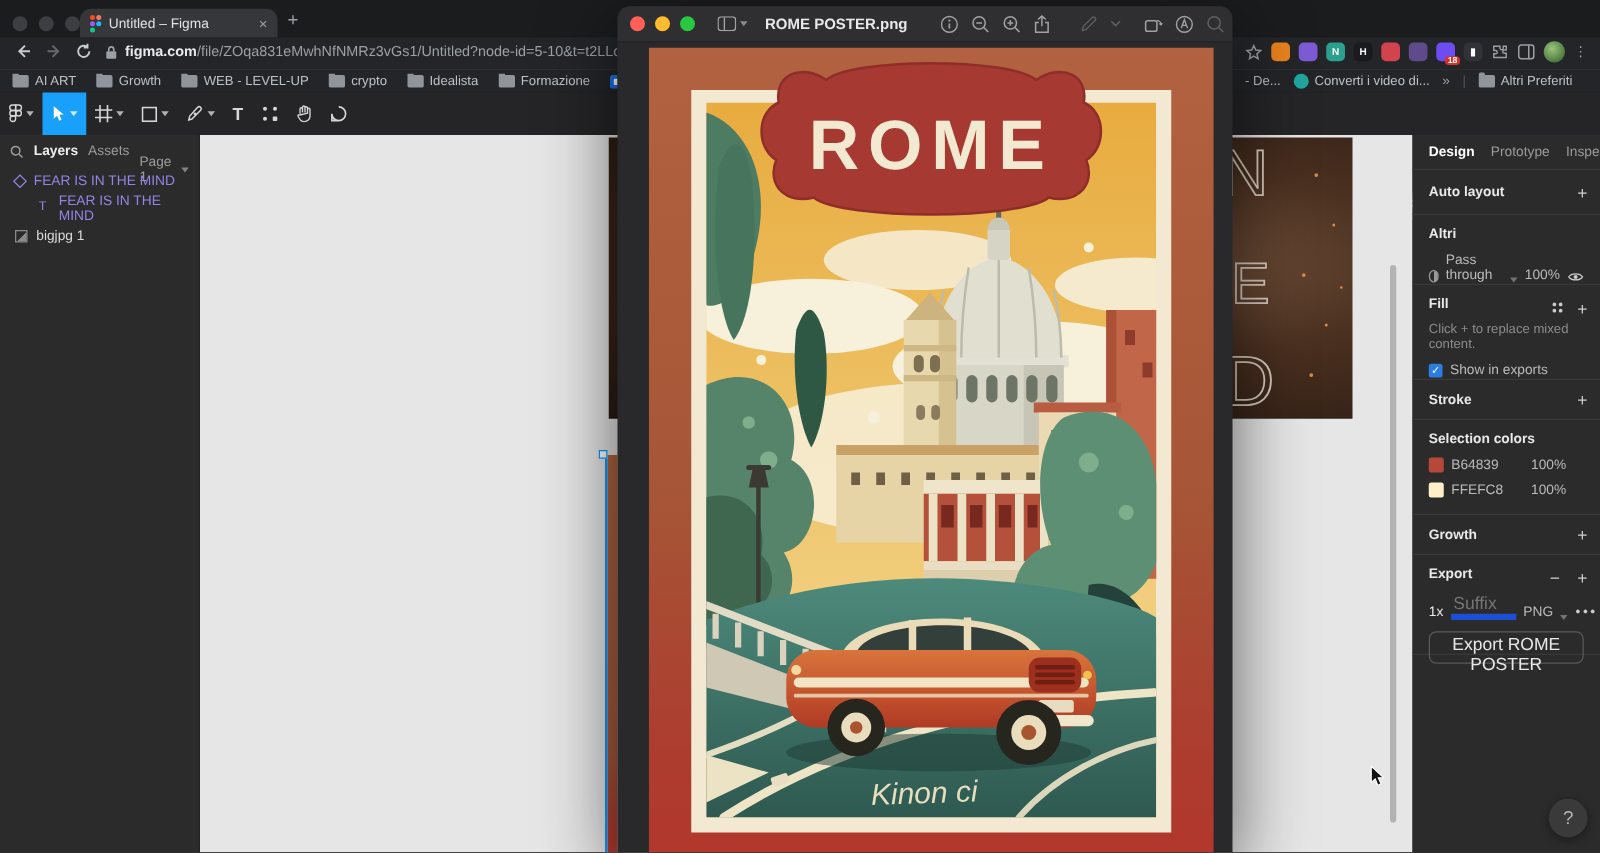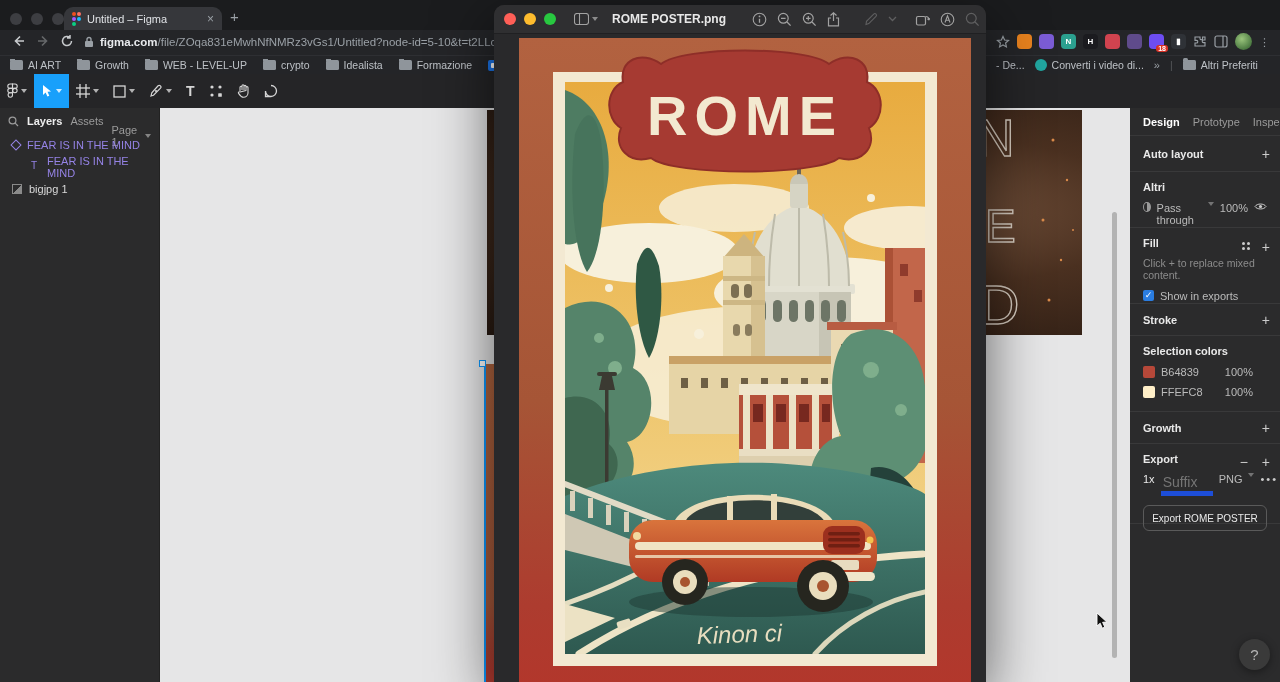--- a/index.html
+++ b/index.html
@@ -84,27 +84,27 @@
   .poster-main{position:absolute;left:25px;top:33px;}
 
   
   .rpanel{position:absolute;left:1130px;top:108px;width:150px;height:574px;background:#2b2b2c;font-size:11px;color:#bbb;}
   .rp-tabs{height:28px;display:flex;align-items:center;gap:13px;padding:0 13px;border-bottom:1px solid #383839;color:#9b9b9b;}
   .rp-tabs .act{color:#fff;font-weight:bold;}
   .rp-sec{border-bottom:1px solid #39393a;padding:0 13px;position:relative;}
   .rp-head{color:#e9e9e9;font-weight:bold;}
   .rp-plus{position:absolute;right:10px;color:#ccc;font-size:14px;font-weight:normal;}
   .rp-minus{position:absolute;right:32px;color:#ccc;font-size:14px;}
-  .row{display:flex;align-items:flex-start;gap:6px;}
+  .row{display:flex;align-items:flex-end;gap:6px;}
   .blend-ic{width:10px;height:10px;border:1px solid #999;border-radius:50%;background:linear-gradient(90deg,transparent 50%,#999 50%);}
   .hint{color:#8c8c8c;font-size:10.5px;}
   .cbx{width:11px;height:11px;background:#2a7de1;border-radius:2px;color:#fff;font-size:9px;line-height:11px;text-align:center;flex:none;}
   .swatch{width:12px;height:12px;border-radius:2px;flex:none;}
   .suffix-in{width:52px;background:transparent;border:none;border-bottom:5px solid #1d4ed8;color:#8c8c8c;font-size:14px;padding:1px 2px;}
-  .export-btn{width:100%;height:26px;background:transparent;border:1px solid #5a5a5a;border-radius:6px;color:#e9e9e9;font-size:10px;}
+  .export-btn{width:100%;height:26px;background:transparent;border:1px solid #5a5a5a;border-radius:6px;color:#e9e9e9;font-size:14px;}
   .dots3{letter-spacing:2px;color:#ccc;}
   .styles-ic{display:grid;grid-template-columns:3px 3px;gap:2px;position:absolute;right:30px;top:14px;}
   .styles-ic b{width:3px;height:3px;background:#ccc;border-radius:50%;}
   .thumb-wrap{margin:8px 0 0 14px;}
 
   .help-btn{position:absolute;left:1239px;top:639px;width:31px;height:31px;border-radius:50%;background:#3a3a3a;color:#b5b5b5;font-size:15px;display:flex;align-items:center;justify-content:center;box-shadow:0 2px 8px rgba(0,0,0,.4);z-index:20;}
   .cursor{position:absolute;left:1096px;top:612px;z-index:30;}
   svg{display:block;}
   .icv{display:flex;align-items:center;}
 </style>

